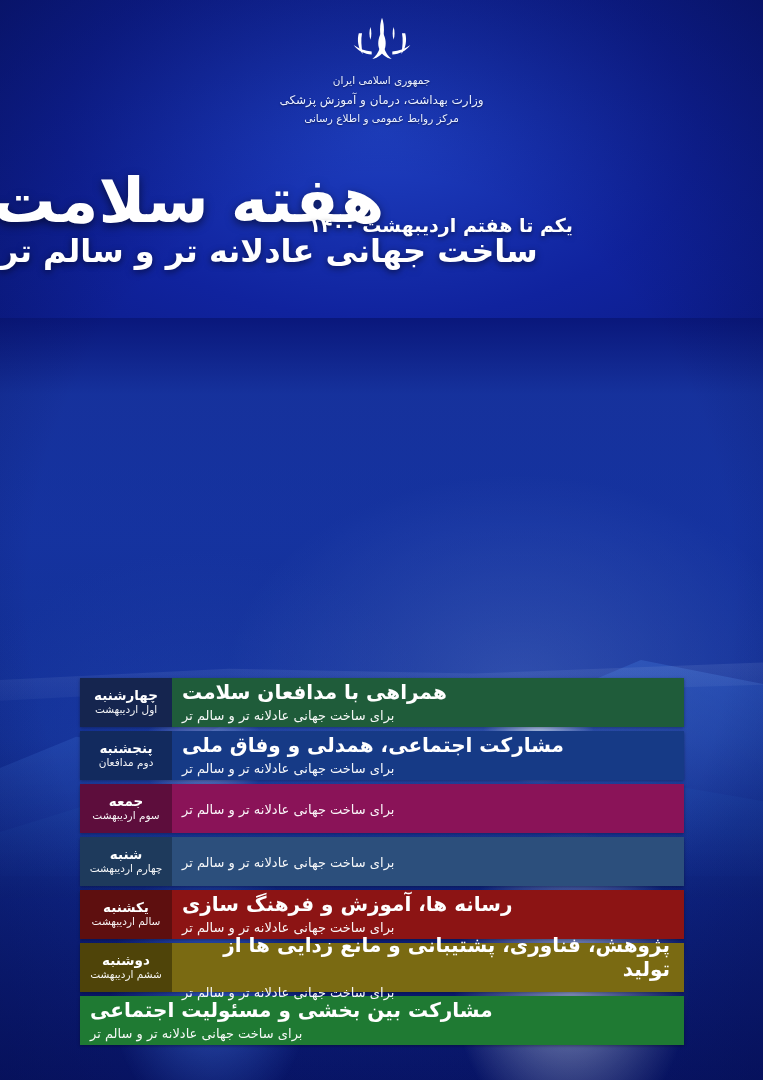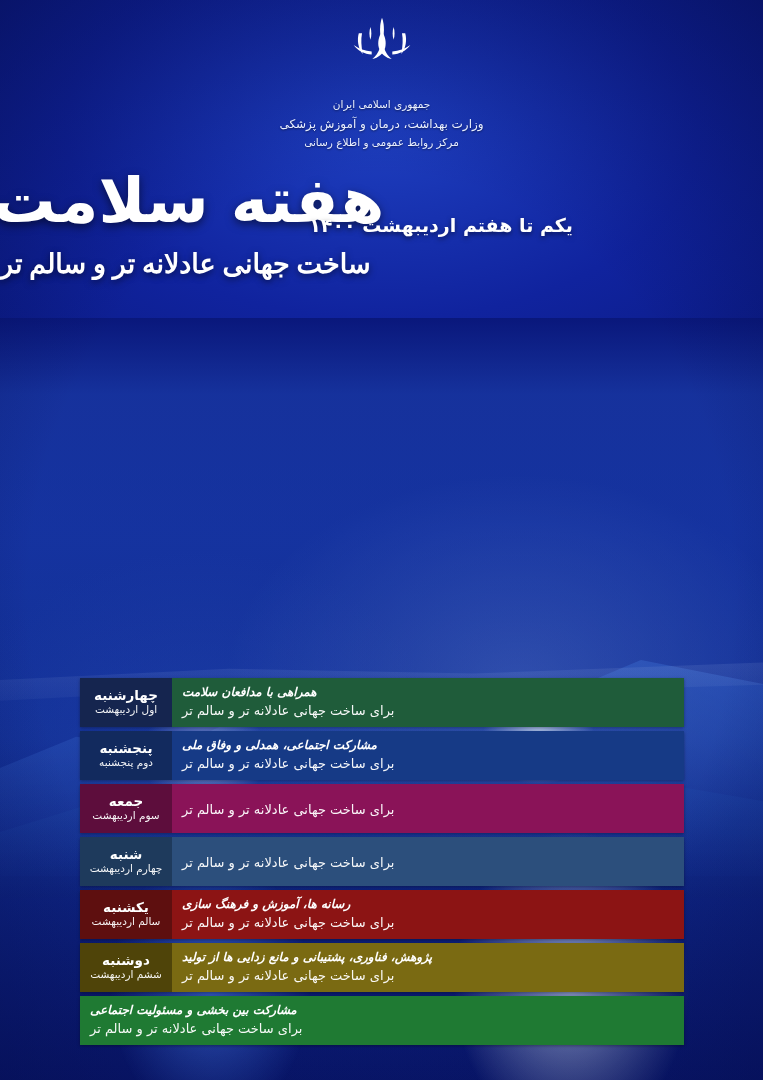--- a/index.html
+++ b/index.html
@@ -61,21 +61,21 @@
   }
   .vignette{
     position:absolute;inset:0;
     background:radial-gradient(ellipse 640px 760px at 50% 55%, rgba(0,0,0,0) 55%, rgba(4,10,70,.55) 100%);
     pointer-events:none;
   }
 
   
   .header{position:absolute;left:0;right:0;top:14px;text-align:center;color:#fff;}
   .emblem{width:78px;height:58px;margin:0 auto;display:block;}
-  .org-lines{margin-top:24px;line-height:1.7;}
+  .org-lines{margin-top:0;line-height:1.7;}
   .org-line{
     font-size:11px;color:#eaf0ff;letter-spacing:.2px;
     text-shadow:0 1px 2px rgba(0,0,0,.45);
     font-family:"DejaVu Sans","Liberation Sans",sans-serif;
   }
   .org-line.l1{font-size:10.5px;}
   .org-line.l2{font-size:12px;}
   .org-line.l3{font-size:10.5px;}
 
   
@@ -87,23 +87,22 @@
     line-height:1;
     transform:scaleX(1.02);
   }
   .date-range{
     position:absolute;right:190px;top:44px;
     font-size:19px;color:#ffffff;font-weight:bold;
     text-shadow:0 2px 5px rgba(0,0,0,.5);
     white-space:nowrap;
   }
   .slogan{
-    margin-top:16px;font-size:27px;font-weight:bold;color:#ffffff;
+    font-size:32px;font-weight:bold;color:#ffffff;
     text-shadow:0 2px 7px rgba(0,0,0,.55);
-    font-family:Liberation Serif, serif;
   }
 
   
   .schedule{
     position:absolute;left:80px;top:678px;width:604px;
   }
   .row{
     display:flex;flex-direction:row;align-items:stretch;
     height:49px;margin-bottom:4px;
     box-shadow:0 1px 3px rgba(0,0,0,.35);
@@ -113,21 +112,21 @@
     display:flex;flex-direction:column;align-items:center;justify-content:center;
     color:#ffffff;text-align:center;
   }
   .day-name{font-size:13.5px;font-weight:bold;line-height:1.15;}
   .day-date{font-size:10.5px;line-height:1.3;opacity:.95;}
   .topic-cell{
     flex:1 1 auto;
     display:flex;flex-direction:column;align-items:flex-end;justify-content:center;
     padding:2px 14px 2px 10px;color:#ffffff;text-align:right;
   }
-  .topic-main{font-size:12px;font-weight:bold;line-height:1.2;font-style:italic;}
+  .topic-main{font-size:20px;font-weight:bold;line-height:1.2;}
   .topic-sub{font-size:13px;line-height:1.35;opacity:.96;margin-top:3px;}
 </style>
 </head>
 <body>
 
 <div class="poster">
 
   <div class="photo">
     <div class="hill"></div>
     <div class="hill2"></div>
@@ -177,21 +176,21 @@
       </div>
     </div>
 
     <div class="row">
       <div class="topic-cell" style="background:#163a86">
         <div class="topic-main">مشارکت اجتماعی، همدلی و وفاق ملی</div>
         <div class="topic-sub">برای ساخت جهانی عادلانه تر و سالم تر</div>
       </div>
       <div class="day-cell" style="background:#122a5e">
         <div class="day-name">پنجشنبه</div>
-        <div class="day-date">دوم پنجشنبه</div>
+        <div class="day-date">دوم مدافعان</div>
       </div>
     </div>
 
     <div class="row">
       <div class="topic-cell" style="background:#8a1358">
         <div class="topic-sub">برای ساخت جهانی عادلانه تر و سالم تر</div>
       </div>
       <div class="day-cell" style="background:#5d0d3c">
         <div class="day-name">جمعه</div>
         <div class="day-date">سوم اردیبهشت</div>

